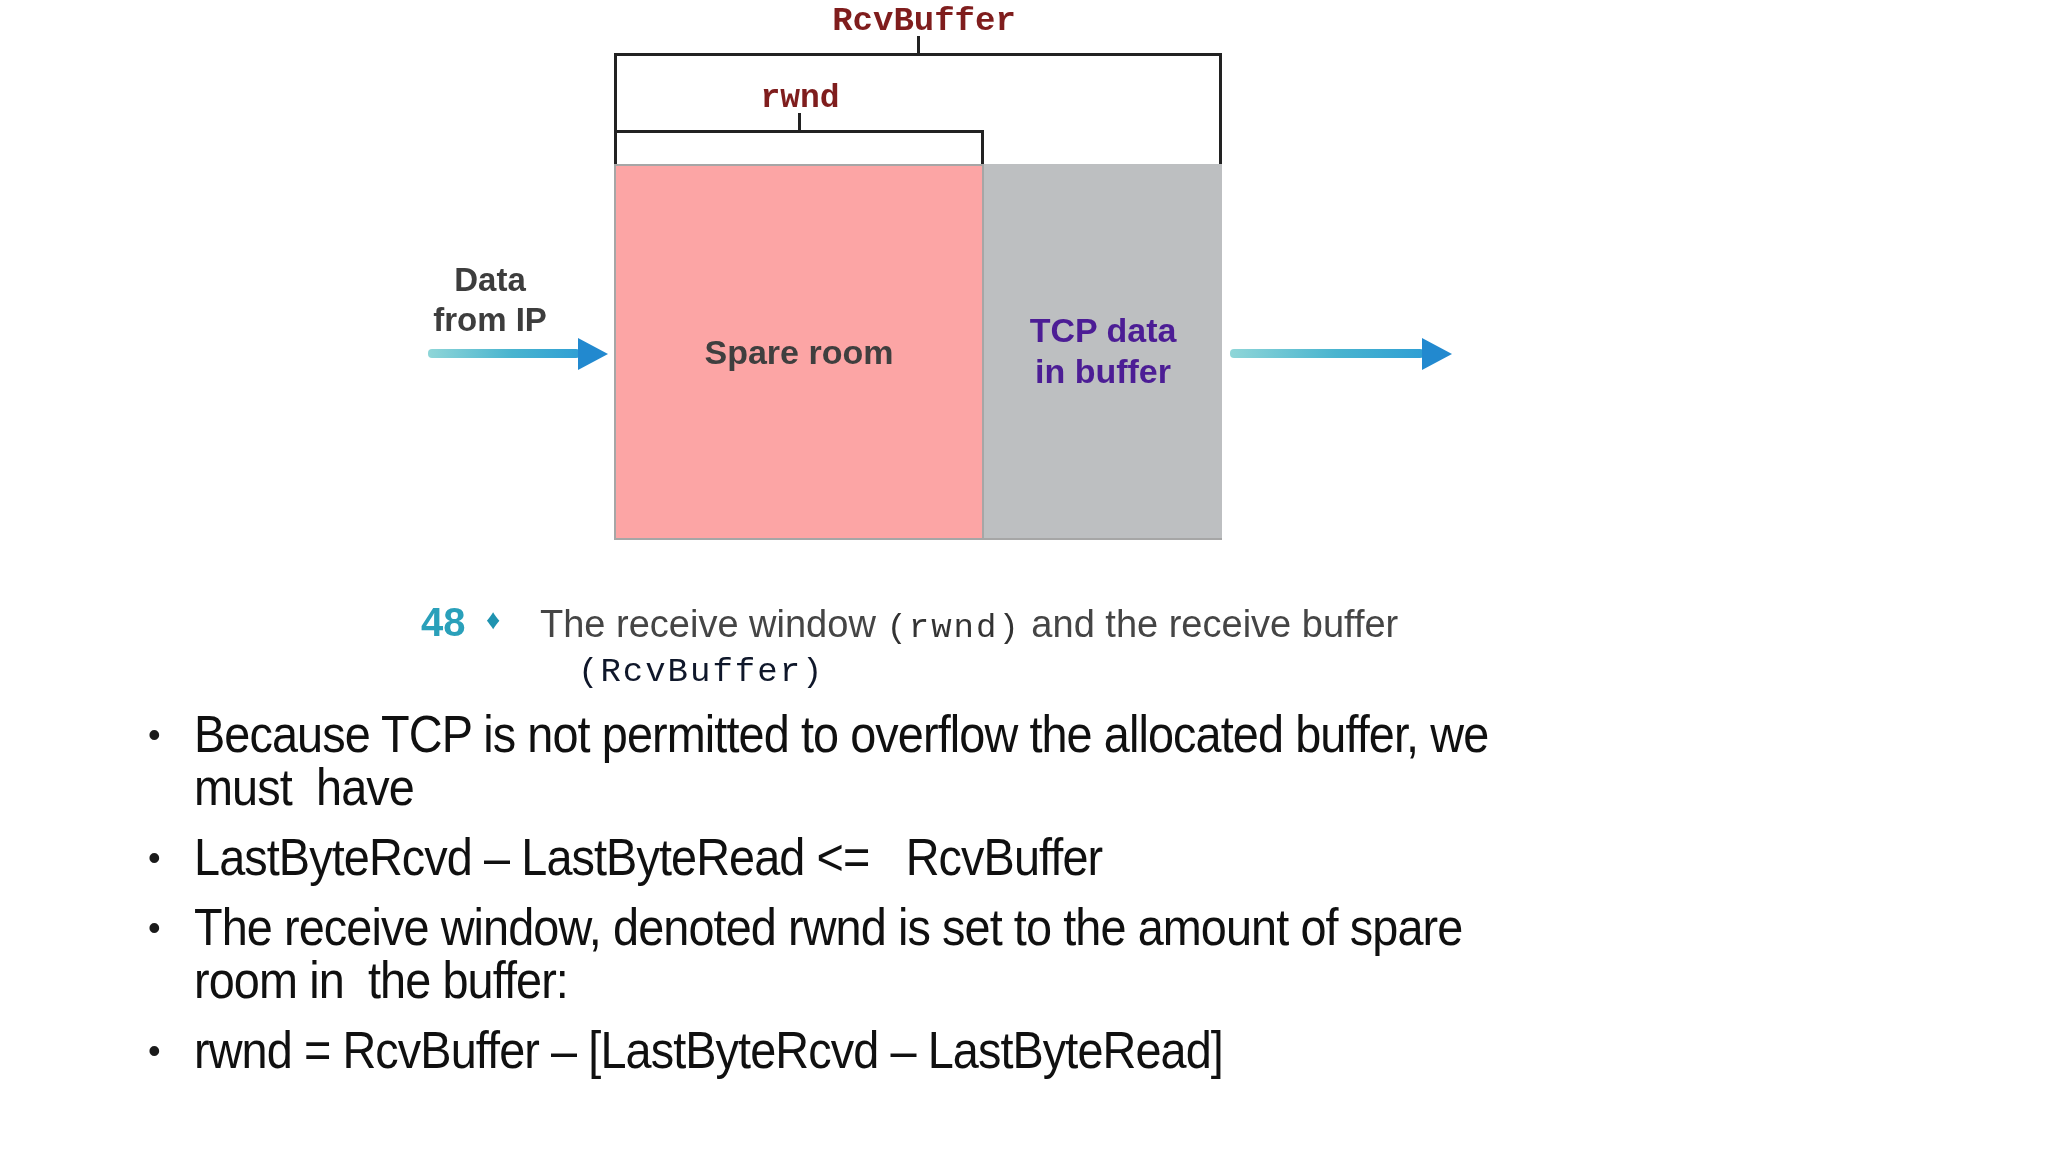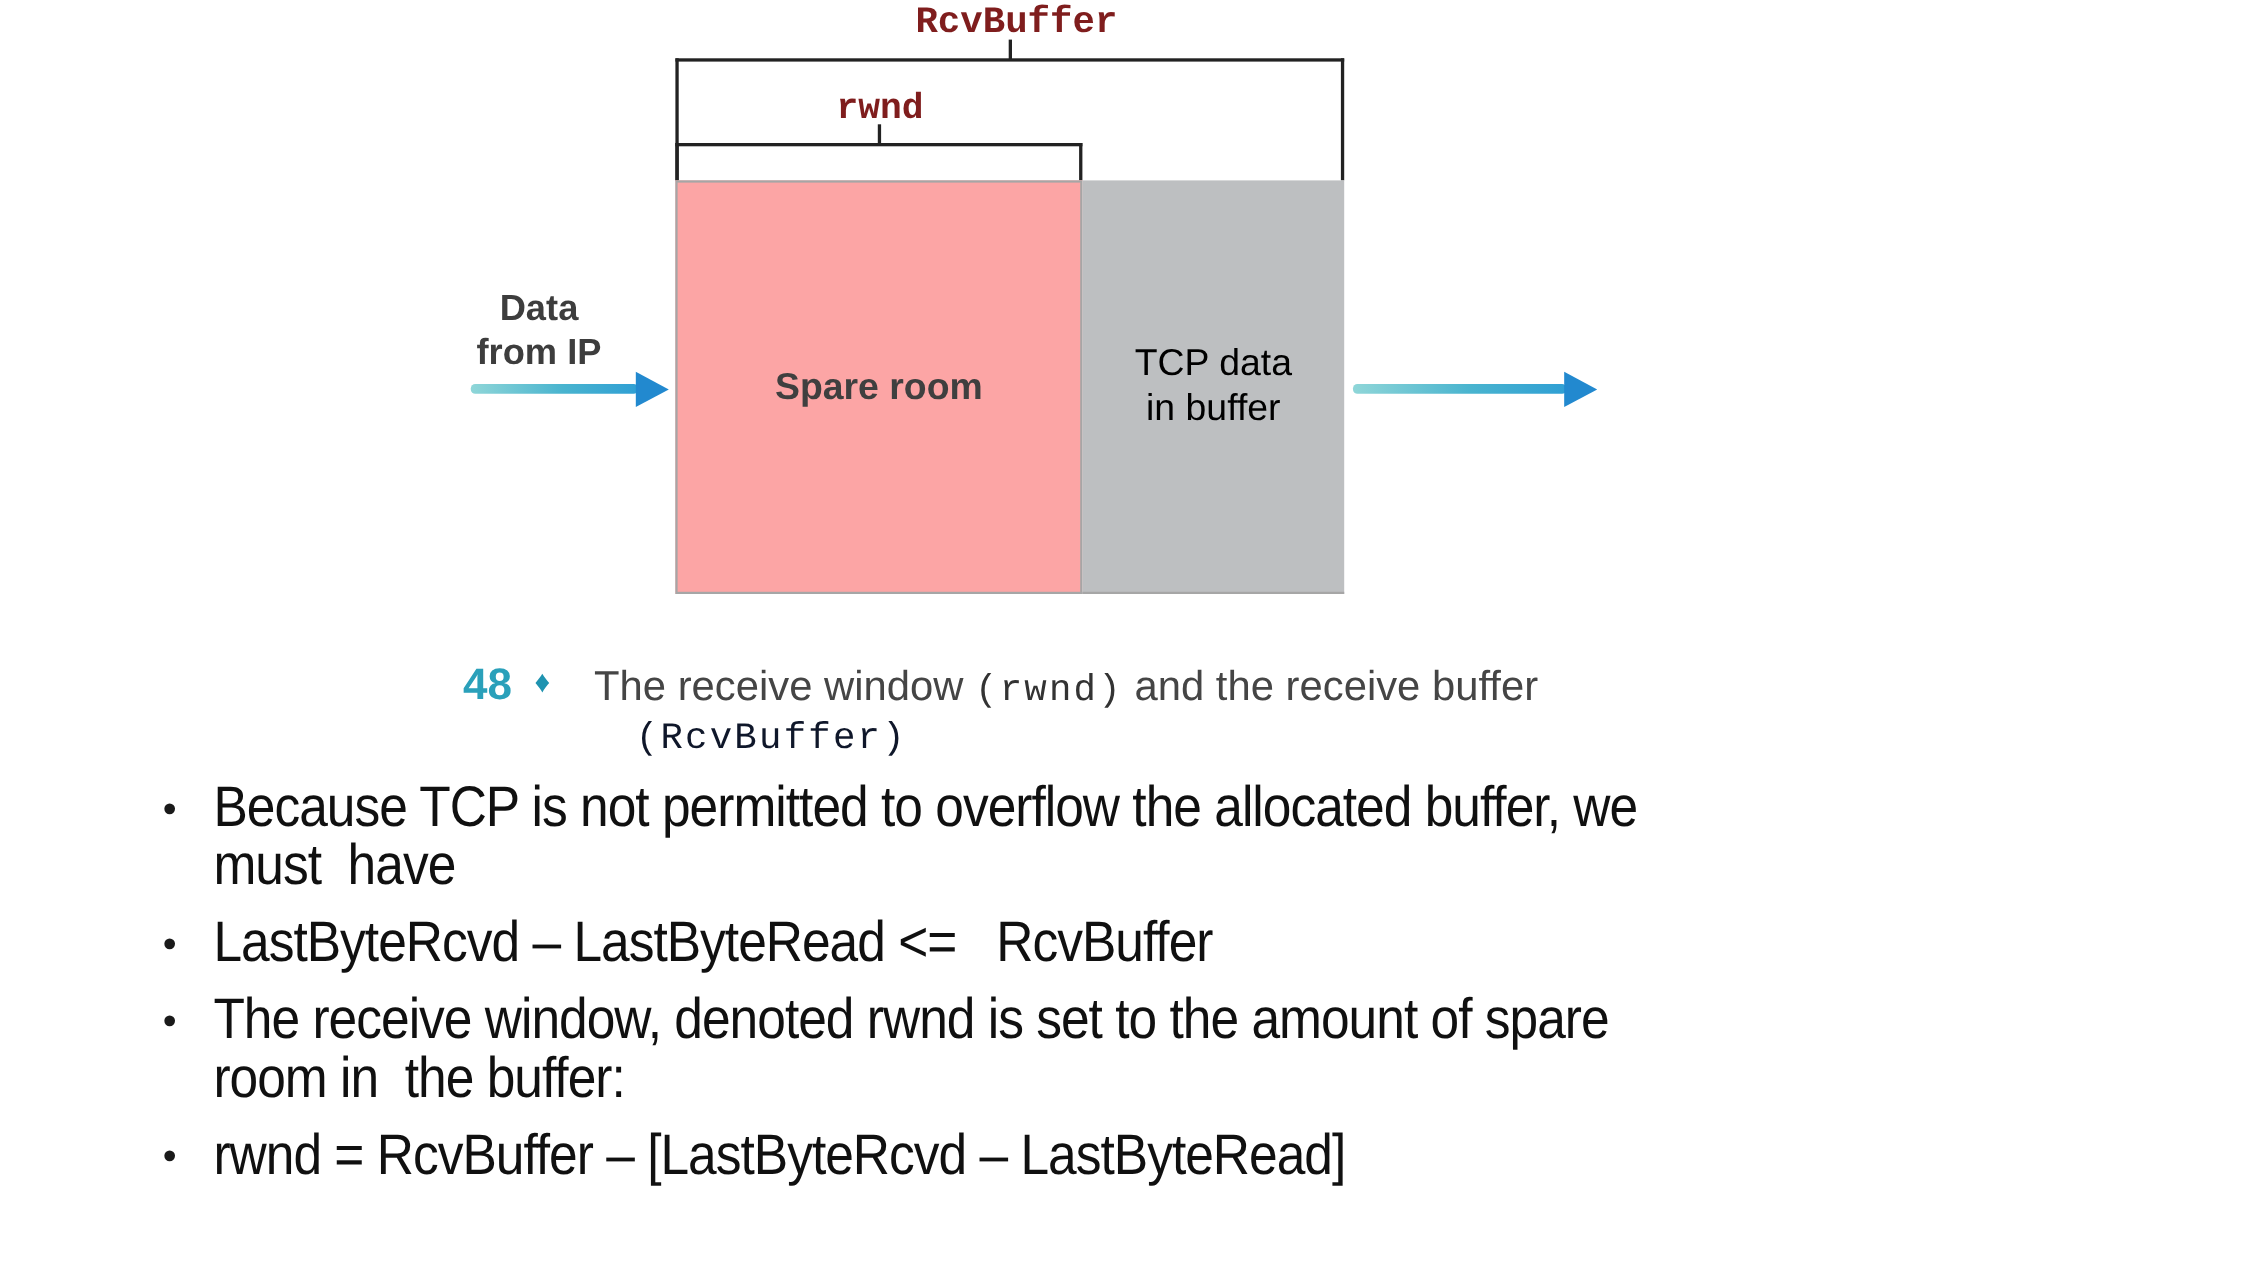--- a/index.html
+++ b/index.html
@@ -24,21 +24,21 @@
   #rwnd-bracket{left:614px;top:130px;width:370px;height:34px;
     border-top:3px solid #222;border-left:3px solid #222;border-right:3px solid #222;
     box-sizing:border-box;}
   #spare-room-box{left:614px;top:164px;width:370px;height:376px;
     background:#fca5a5;border:2px solid #a6a6a6;box-sizing:border-box;
     display:flex;align-items:center;justify-content:center;
     font-size:34px;color:#3f3f3f;}
   #tcp-data-box{left:984px;top:164px;width:238px;height:376px;
     background:#bdbfc1;border-bottom:2px solid #a6a6a6;box-sizing:border-box;
     display:flex;flex-direction:column;align-items:center;justify-content:center;
-    font-size:34px;line-height:41px;color:#000000;font-weight:normal;}
+    font-size:34px;line-height:41px;color:#4c1d95;font-weight:bold;}
   #spare-room-box .boxtxt{font-weight:bold;}
   #data-from-ip-label{left:400px;top:260px;width:180px;font-size:33px;line-height:40px;font-weight:bold;}
   #application-label{left:1240px;top:260px;width:210px;font-size:33px;line-height:40px;font-weight:bold;}
   .arrow-body{height:9px;background:linear-gradient(90deg,#8fd6d8 0%,#49b4cf 55%,#2f9fd4 100%);border-radius:4px;}
   #arrow-left-body{left:428px;top:349px;width:152px;}
   #arrow-right-body{left:1230px;top:349px;width:194px;}
   .arrow-head{width:0;height:0;border-top:16px solid transparent;border-bottom:16px solid transparent;}
   #arrow-left-head{left:578px;top:338px;border-left:30px solid #2289cf;}
   #arrow-right-head{left:1422px;top:338px;border-left:30px solid #2289cf;}
   

